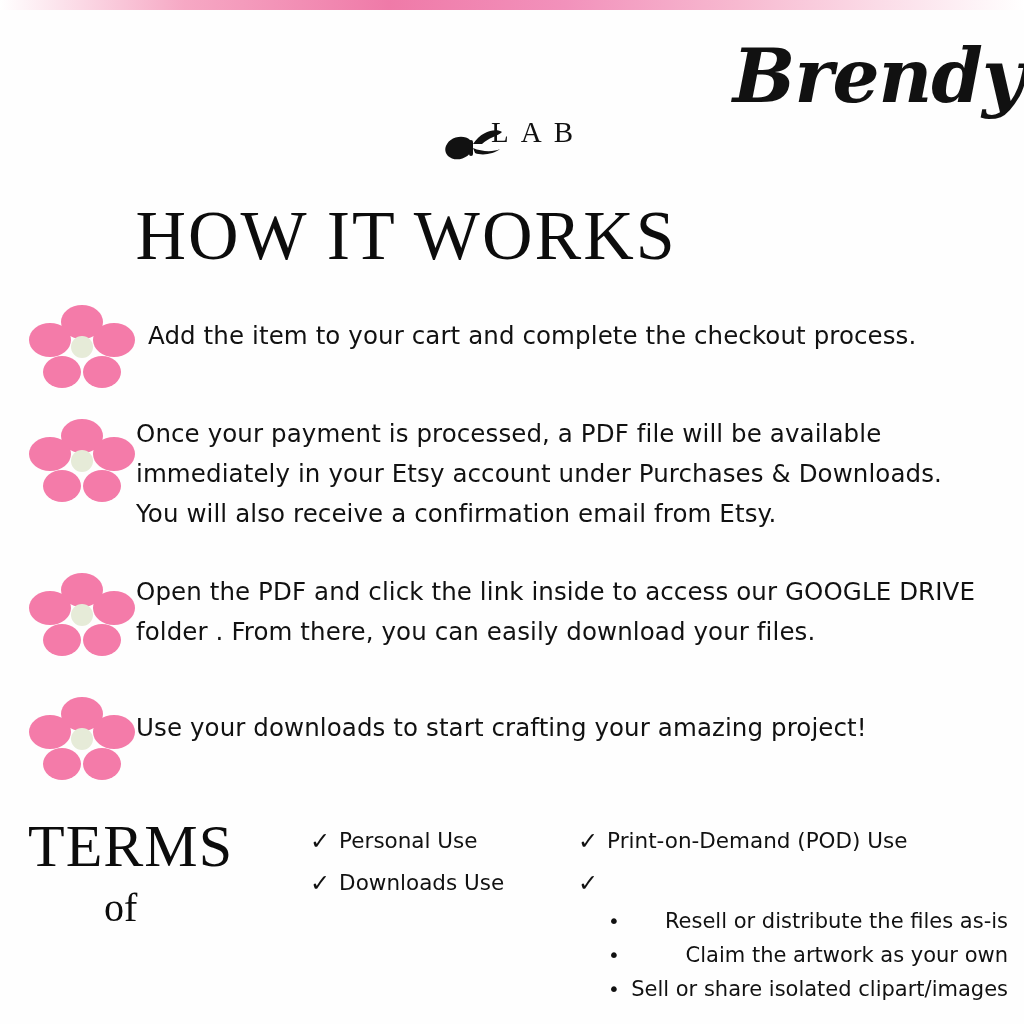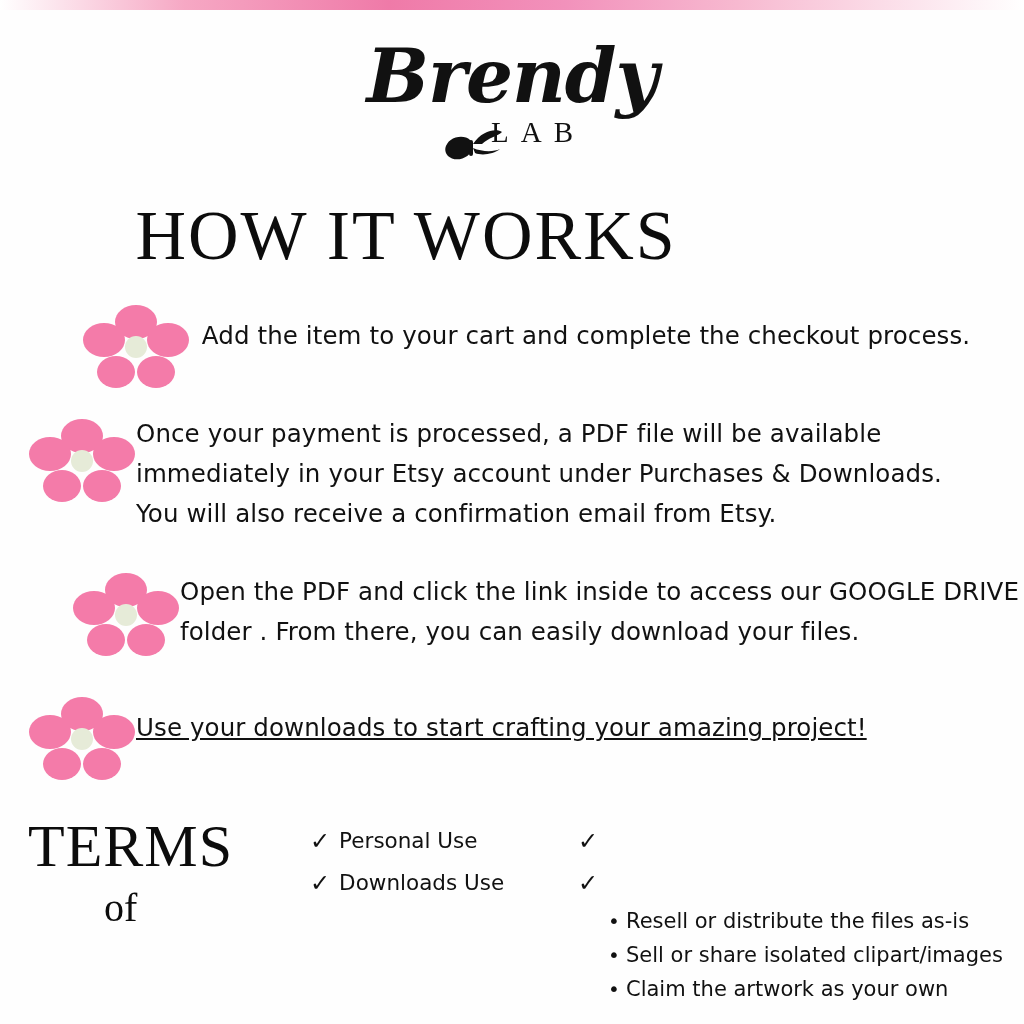--- a/index.html
+++ b/index.html
@@ -43,20 +43,21 @@
     font-family: "DejaVu Serif", serif;
     font-style: italic;
     font-weight: bold;
     font-size: 74px;
     color: #111111;
     letter-spacing: -1px;
     line-height: 84px;
     display: block;
     position: relative;
     top: 8px;
+    text-align: right;
   }
   .logo-lab {
     font-family: "Liberation Serif", serif;
     font-size: 29px;
     letter-spacing: 12px;
     color: #111111;
     display: block;
     position: relative;
     top: 6px;
     left: 26px;
@@ -113,25 +114,25 @@
     font-size: 24.5px;
     line-height: 40px;
     color: #111111;
     letter-spacing: 0.1px;
     padding-top: 4px;
     max-width: 840px;
   }
   .step-1 .step-text { padding-top: 16px; padding-left: 12px; }
   .step-2 .step-text { padding-top: 0px; }
   .step-3 .step-text { padding-top: 4px; }
-  .step-4 .step-text { padding-top: 16px; text-decoration: underline; }
-
-  .step-1 { margin-bottom: 22px; justify-content: center; }
+  .step-4 .step-text { padding-top: 16px; }
+
+  .step-1 { margin-bottom: 22px; }
   .step-2 { margin-bottom: 26px; min-height: 128px; }
-  .step-3 { margin-bottom: 24px; min-height: 100px; margin-left: 44px; }
+  .step-3 { margin-bottom: 24px; min-height: 100px; }
 
   
   .terms {
     position: absolute;
     left: 0;
     top: 806px;
     width: 996px;
     height: 218px;
   }
   .terms-logo {
@@ -197,20 +198,21 @@
     padding: 0 0 0 30px;
     list-style: none;
   }
   .bullets li {
     font-family: "DejaVu Sans", sans-serif;
     font-size: 21px;
     line-height: 34px;
     color: #111111;
     position: relative;
     padding-left: 18px;
+    text-align: right;
   }
   .bullets li:before {
     content: "\2022";
     position: absolute;
     left: 0;
     top: 0;
     font-size: 20px;
   }
 </style>
 </head>
@@ -321,27 +323,28 @@
         </div>
         <div class="term-line">
           <span class="check">✓</span>
           <span>Downloads Use</span>
         </div>
       </div>
 
       <div class="terms-col-right">
         <div class="term-line">
           <span class="check">✓</span>
+          <span>Print-on-Demand (POD) Use</span>
         </div>
         <div class="term-line">
           <span class="check">✓</span>
         </div>
         <ul class="bullets">
           <li>Resell or distribute the files as-is</li>
+          <li>Claim the artwork as your own</li>
           <li>Sell or share isolated clipart/images</li>
-          <li>Claim the artwork as your own</li>
         </ul>
       </div>
 
     </div>
   </div>
 
 </div>
 
 </body></html>

